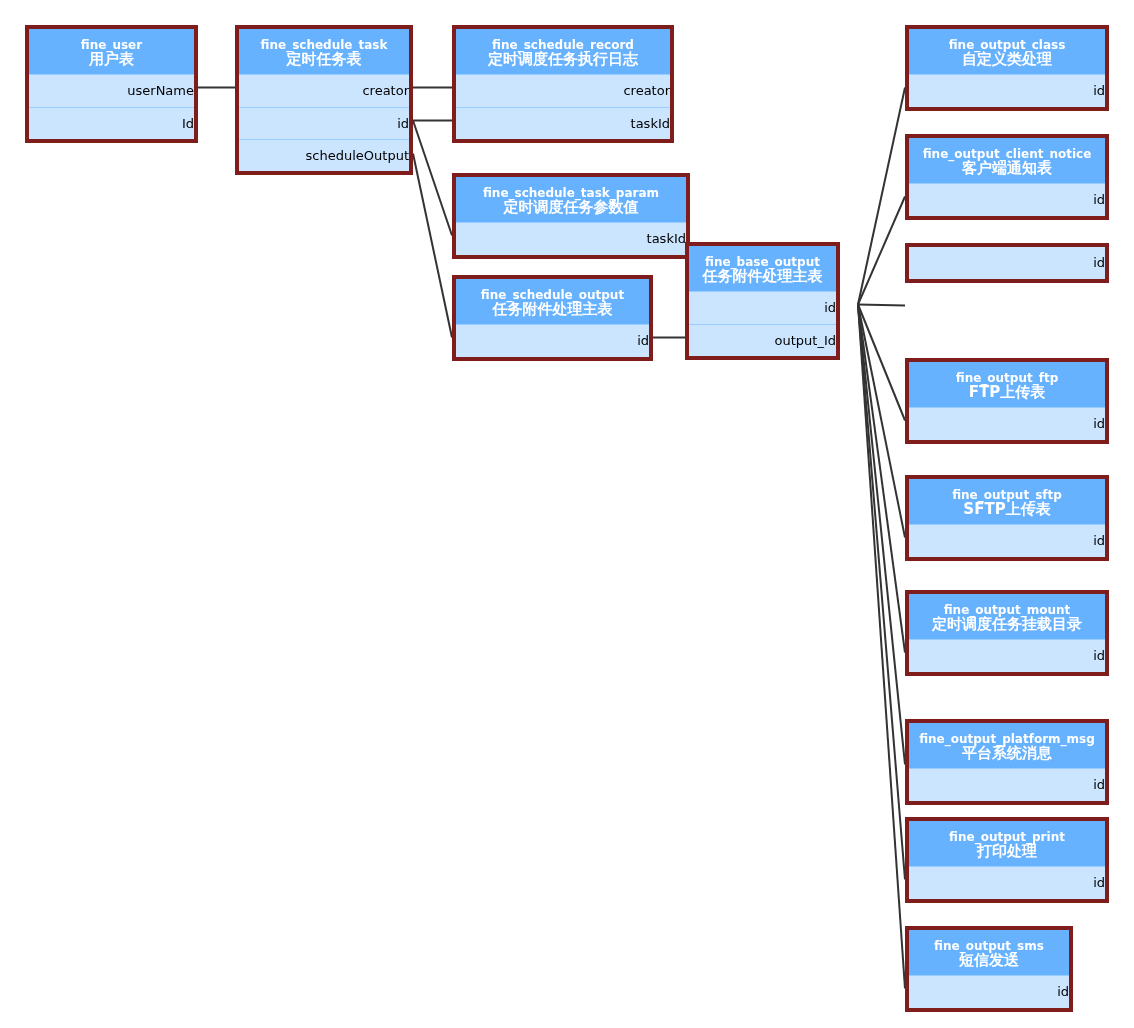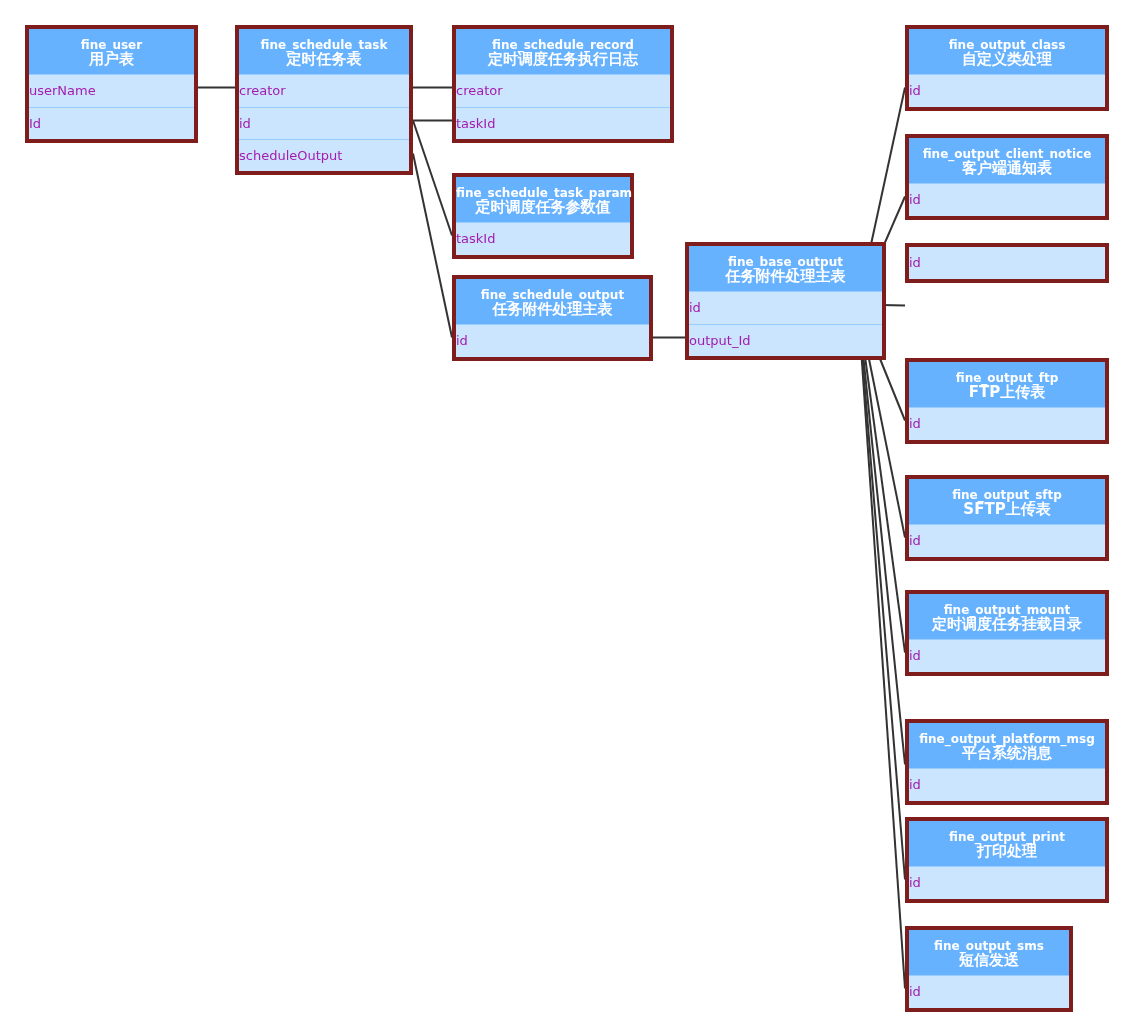--- a/index.html
+++ b/index.html
@@ -5,21 +5,21 @@
     html, body { margin: 0; padding: 0; background: #ffffff; }
     body { width: 1134px; height: 1028px; position: relative; overflow: hidden;
            font-family: "DejaVu Sans", "Liberation Sans", sans-serif; }
     #links { position: absolute; left: 0; top: 0; width: 1134px; height: 1028px; }
     #links line { stroke: #333333; stroke-width: 2; }
     .entity { position: absolute; box-sizing: border-box; border: 4px solid #7f1d1d; background: #cce5ff; }
     .entity .hdr { background: #66b2ff; color: #ffffff; text-align: center; font-weight: bold;
                    font-size: 12px; line-height: 14px; height: 46px; box-sizing: border-box;
                    padding-top: 9px; border-bottom: 1px solid #99ccff; }
     .entity .hdr .t2 { font-size: 15px; }
-    .entity .row { height: 32px; line-height: 32px; text-align: left; font-size: 13px; color: #a21caf;
+    .entity .row { height: 32px; line-height: 32px; text-align: right; font-size: 13px; color: #000000;
                    box-sizing: border-box; border-top: 1px solid #99ccff; }
     .entity .row:first-of-type { border-top: none; }
   </style>
 </head>
 <body>
 
 <svg id="links" xmlns="http://www.w3.org/2000/svg">
     <line x1="198" y1="87.5" x2="235" y2="87.5"></line>
     <line x1="413" y1="87.5" x2="452" y2="87.5"></line>
     <line x1="413" y1="120.5" x2="452" y2="120.5"></line>
@@ -55,35 +55,35 @@
       <div class="row" style="border-top: 1px solid rgb(153, 204, 255);">scheduleOutput</div>
     </div>
     <div class="entity" style="left: 452px; top: 25px; width: 222px;">
       <div class="hdr">
         <div>fine_schedule_record</div>
         <div class="t2">定时调度任务执行日志</div>
       </div>
       <div class="row" style="border-top: none;">creator</div>
       <div class="row" style="border-top: 1px solid rgb(153, 204, 255);">taskId</div>
     </div>
-    <div class="entity" style="left: 452px; top: 173px; width: 182px;">
+    <div class="entity" style="left: 452px; top: 173px; width: 238px;">
       <div class="hdr">
         <div>fine_schedule_task_param</div>
         <div class="t2">定时调度任务参数值</div>
       </div>
       <div class="row" style="border-top: none;">taskId</div>
     </div>
     <div class="entity" style="left: 452px; top: 275px; width: 201px;">
       <div class="hdr">
         <div>fine_schedule_output</div>
         <div class="t2">任务附件处理主表</div>
       </div>
       <div class="row" style="border-top: none;">id</div>
     </div>
-    <div class="entity" style="left: 685px; top: 242px; width: 201px;">
+    <div class="entity" style="left: 685px; top: 242px; width: 155px;">
       <div class="hdr">
         <div>fine_base_output</div>
         <div class="t2">任务附件处理主表</div>
       </div>
       <div class="row" style="border-top: none;">id</div>
       <div class="row" style="border-top: 1px solid rgb(153, 204, 255);">output_Id</div>
     </div>
     <div class="entity" style="left: 905px; top: 25px; width: 204px;">
       <div class="hdr">
         <div>fine_output_class</div>

